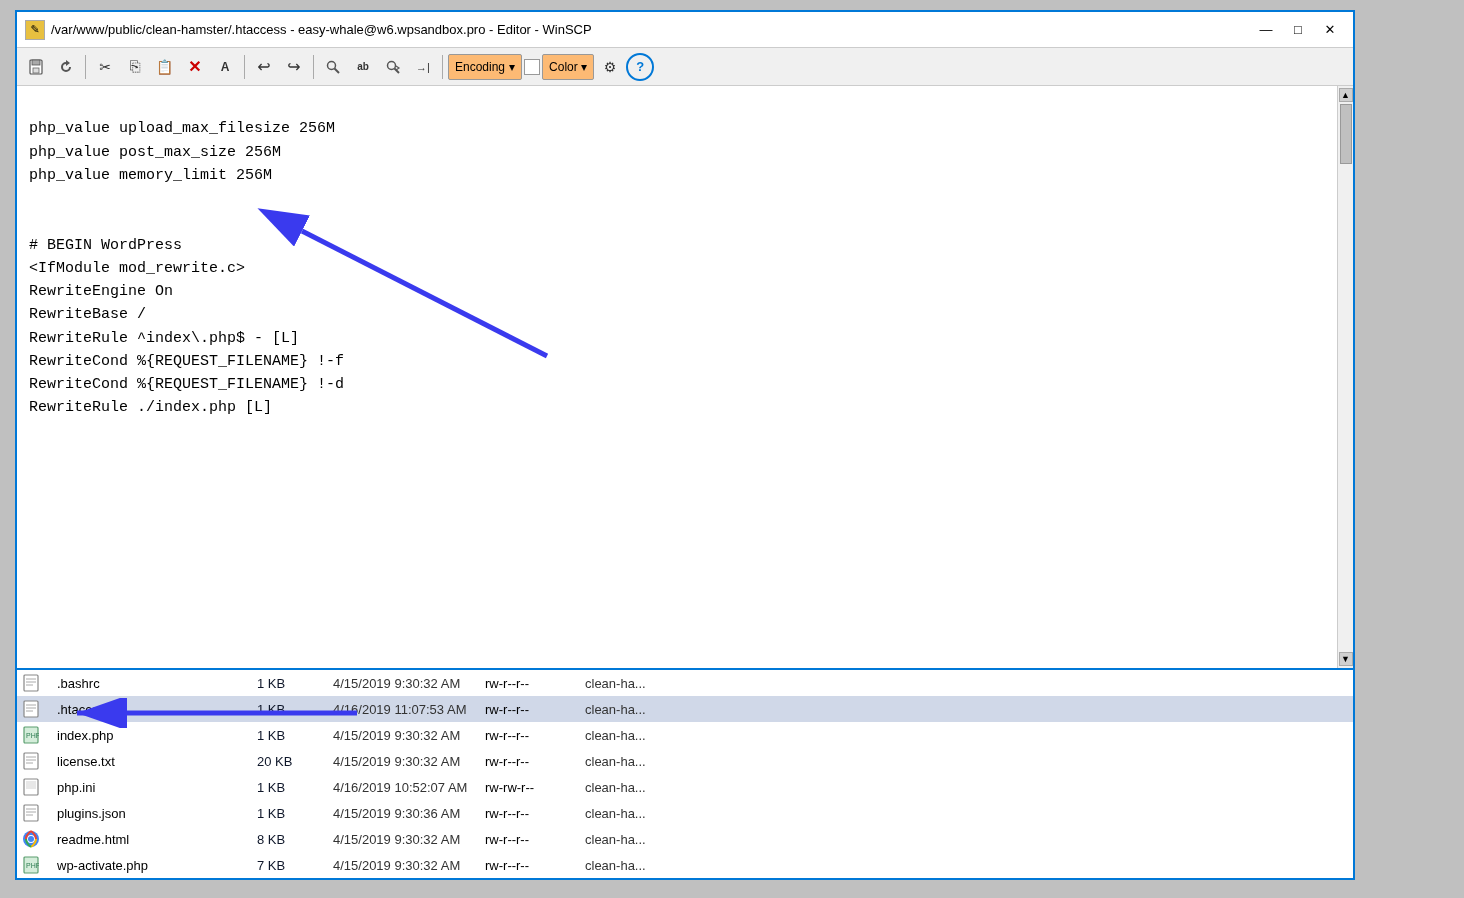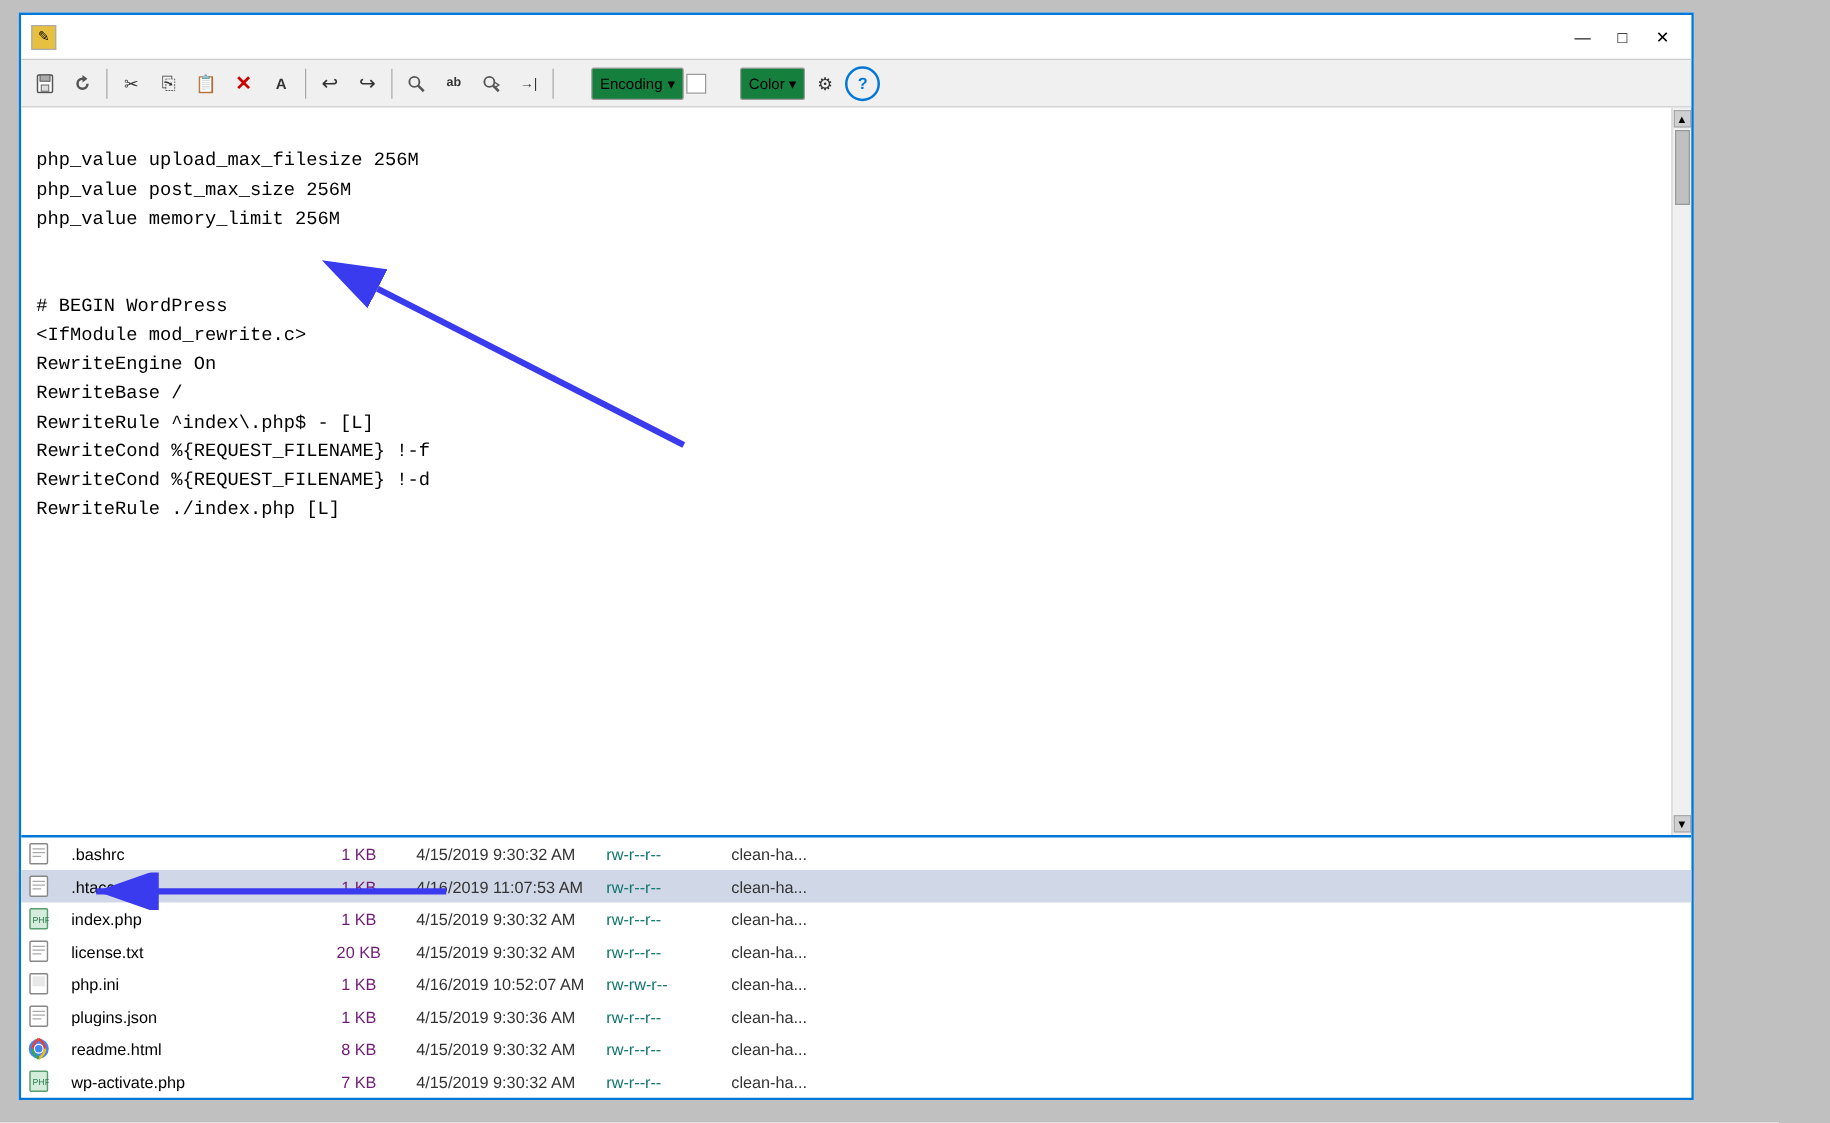--- a/index.html
+++ b/index.html
@@ -99,28 +99,27 @@
     .tb-separator {
       width: 1px;
       height: 24px;
       background: #aaa;
       margin: 0 3px;
     }
     .tb-dropdown {
       display: flex;
       align-items: center;
       border: 1px solid #999;
-      background: #15803d;
+      background: #fdba74;
       padding: 2px 6px;
       height: 26px;
       cursor: pointer;
       font-size: 12px;
       gap: 4px;
       border-radius: 2px;
-      margin-left: 25px;
     }
     .tb-color-box {
       width: 16px;
       height: 16px;
       border: 1px solid #999;
       background: #fff;
     }
 
     
     .editor-area {
@@ -228,39 +227,40 @@
       justify-content: center;
       flex-shrink: 0;
     }
     .file-name {
       width: 200px;
       overflow: hidden;
       text-overflow: ellipsis;
       white-space: nowrap;
       margin-left: 12px;
     }
-    .file-size { width: 60px; text-align: center; color: #701a75; }
+    .file-size { width: 60px; text-align: left; color: #0f172a; }
     .file-date { width: 160px; padding-left: 16px; color: #333; }
-    .file-perm { width: 100px; padding-left: 8px; color: #0f766e; }
+    .file-perm { width: 100px; padding-left: 8px; color: #000000; }
     .file-owner { width: 100px; padding-left: 8px; color: #333; }
 
     
     .annotation-arrow {
       position: absolute;
       pointer-events: none;
     }
   </style>
 </head>
 <body>
 
 <div class="window">
 
   <div class="title-bar">
     <div class="title-bar-left">
       <div class="title-icon">✎</div>
+      <span class="title-text">/var/www/public/clean-hamster/.htaccess - easy-whale@w6.wpsandbox.pro - Editor - WinSCP</span>
     </div>
     <div class="title-controls">
       <button class="title-btn">—</button>
       <button class="title-btn">□</button>
       <button class="title-btn close">✕</button>
     </div>
   </div>
 
   <div class="toolbar">
 

